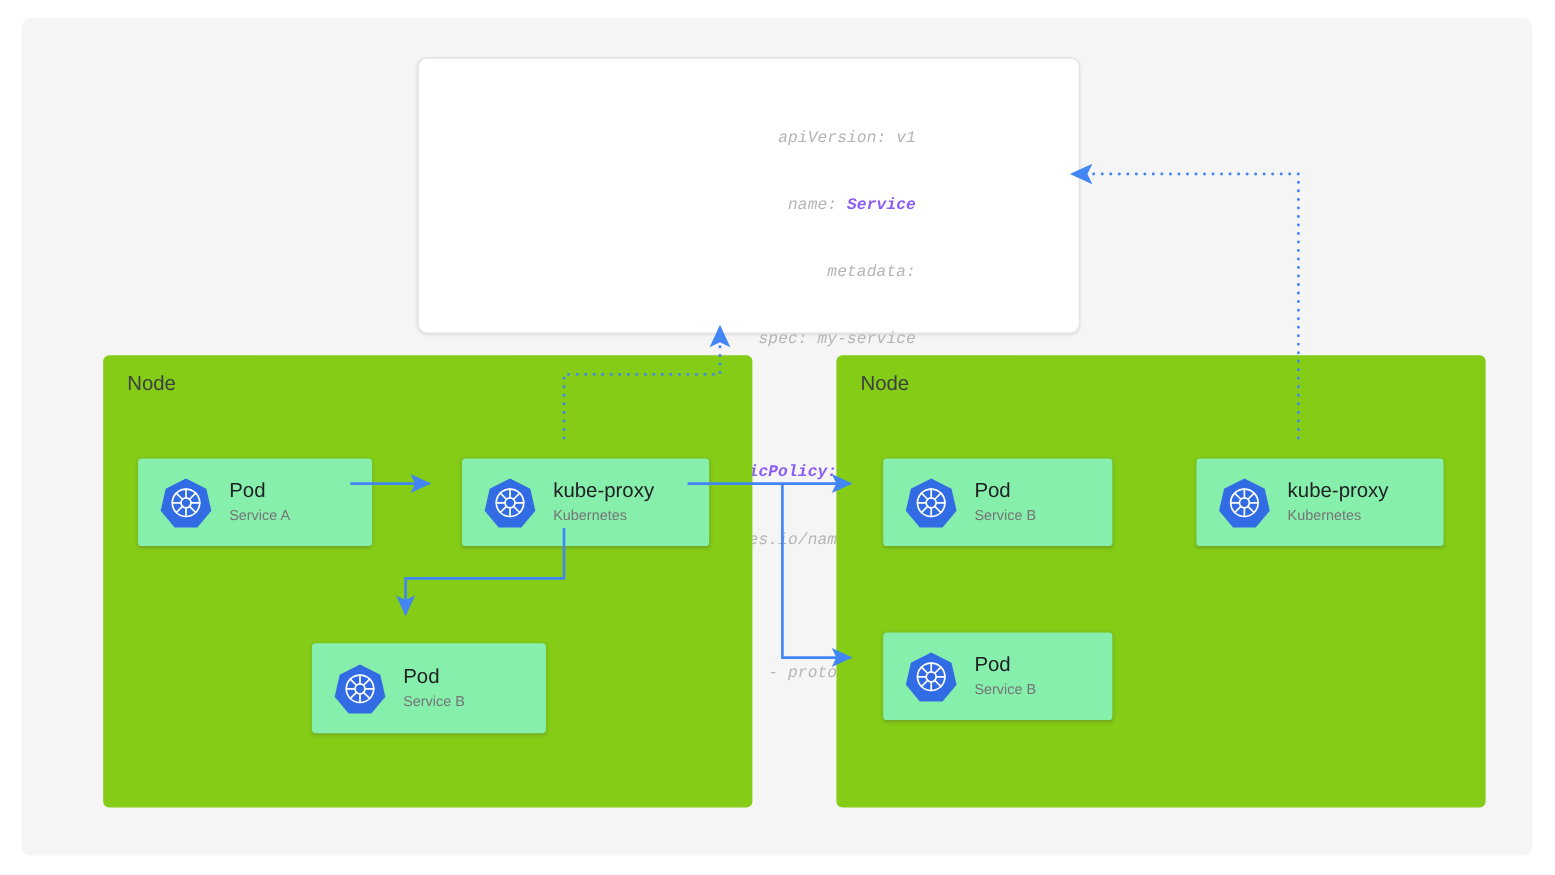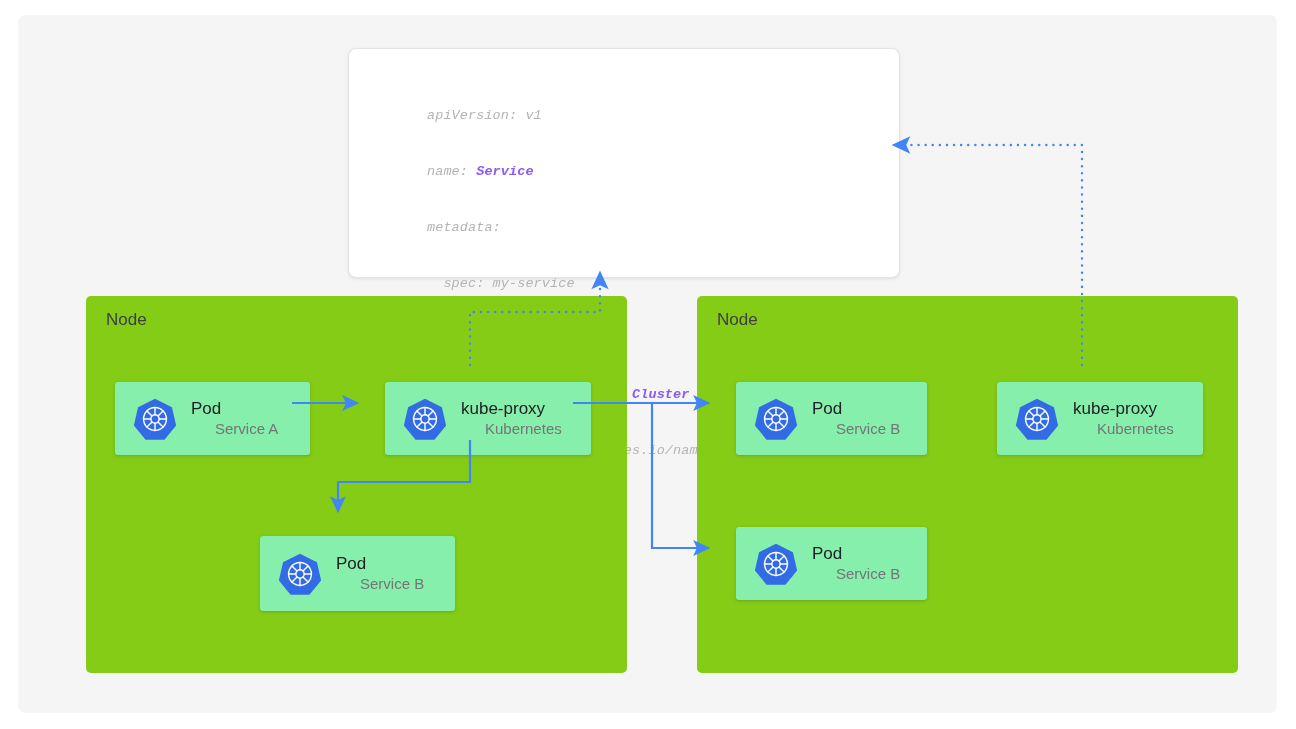--- a/index.html
+++ b/index.html
@@ -42,20 +42,21 @@
     position: absolute;
     left: 78px;
     top: 21px;
     font-family: "Liberation Mono", "DejaVu Sans Mono", monospace;
     font-size: 13.5px;
     line-height: 18.6px;
     font-style: italic;
     color: #b4b4b4;
     white-space: pre;
     letter-spacing: 0.1px;
+    text-align: right;
   }
   .yline { display: block; height: 18.6px; }
   .ybold { font-weight: bold; color: #8b5cf6; font-style: italic; }
 
   
   .node-box {
     position: absolute;
     background: #84cc16;
     border-radius: 5px;
   }
@@ -89,25 +90,24 @@
   }
   .card-icon svg { display: block; width: 44px; height: 44px; }
   .card-text { display: flex; flex-direction: column; justify-content: center; }
   .card-title {
     font-size: 17px;
     color: #202124;
     line-height: 21px;
     font-family: "Liberation Sans", sans-serif;
   }
   .card-sub {
-    font-size: 15px;
+    font-size: 12px;
     color: #757575;
     line-height: 20px;
     font-family: "Liberation Sans", sans-serif;
-    margin-left: 24px;
   }
 
   #card-pod-a       { left: 97px;  top: 367px; width: 195px; height: 73px; }
   #card-kube-left   { left: 367px; top: 367px; width: 206px; height: 73px; }
   #card-pod-b-local { left: 242px; top: 521px; width: 195px; height: 75px; }
   #card-pod-b1      { left: 718px; top: 367px; width: 191px; height: 73px; }
   #card-pod-b2      { left: 718px; top: 512px; width: 191px; height: 73px; }
   #card-kube-right  { left: 979px; top: 367px; width: 206px; height: 73px; }
 
   

